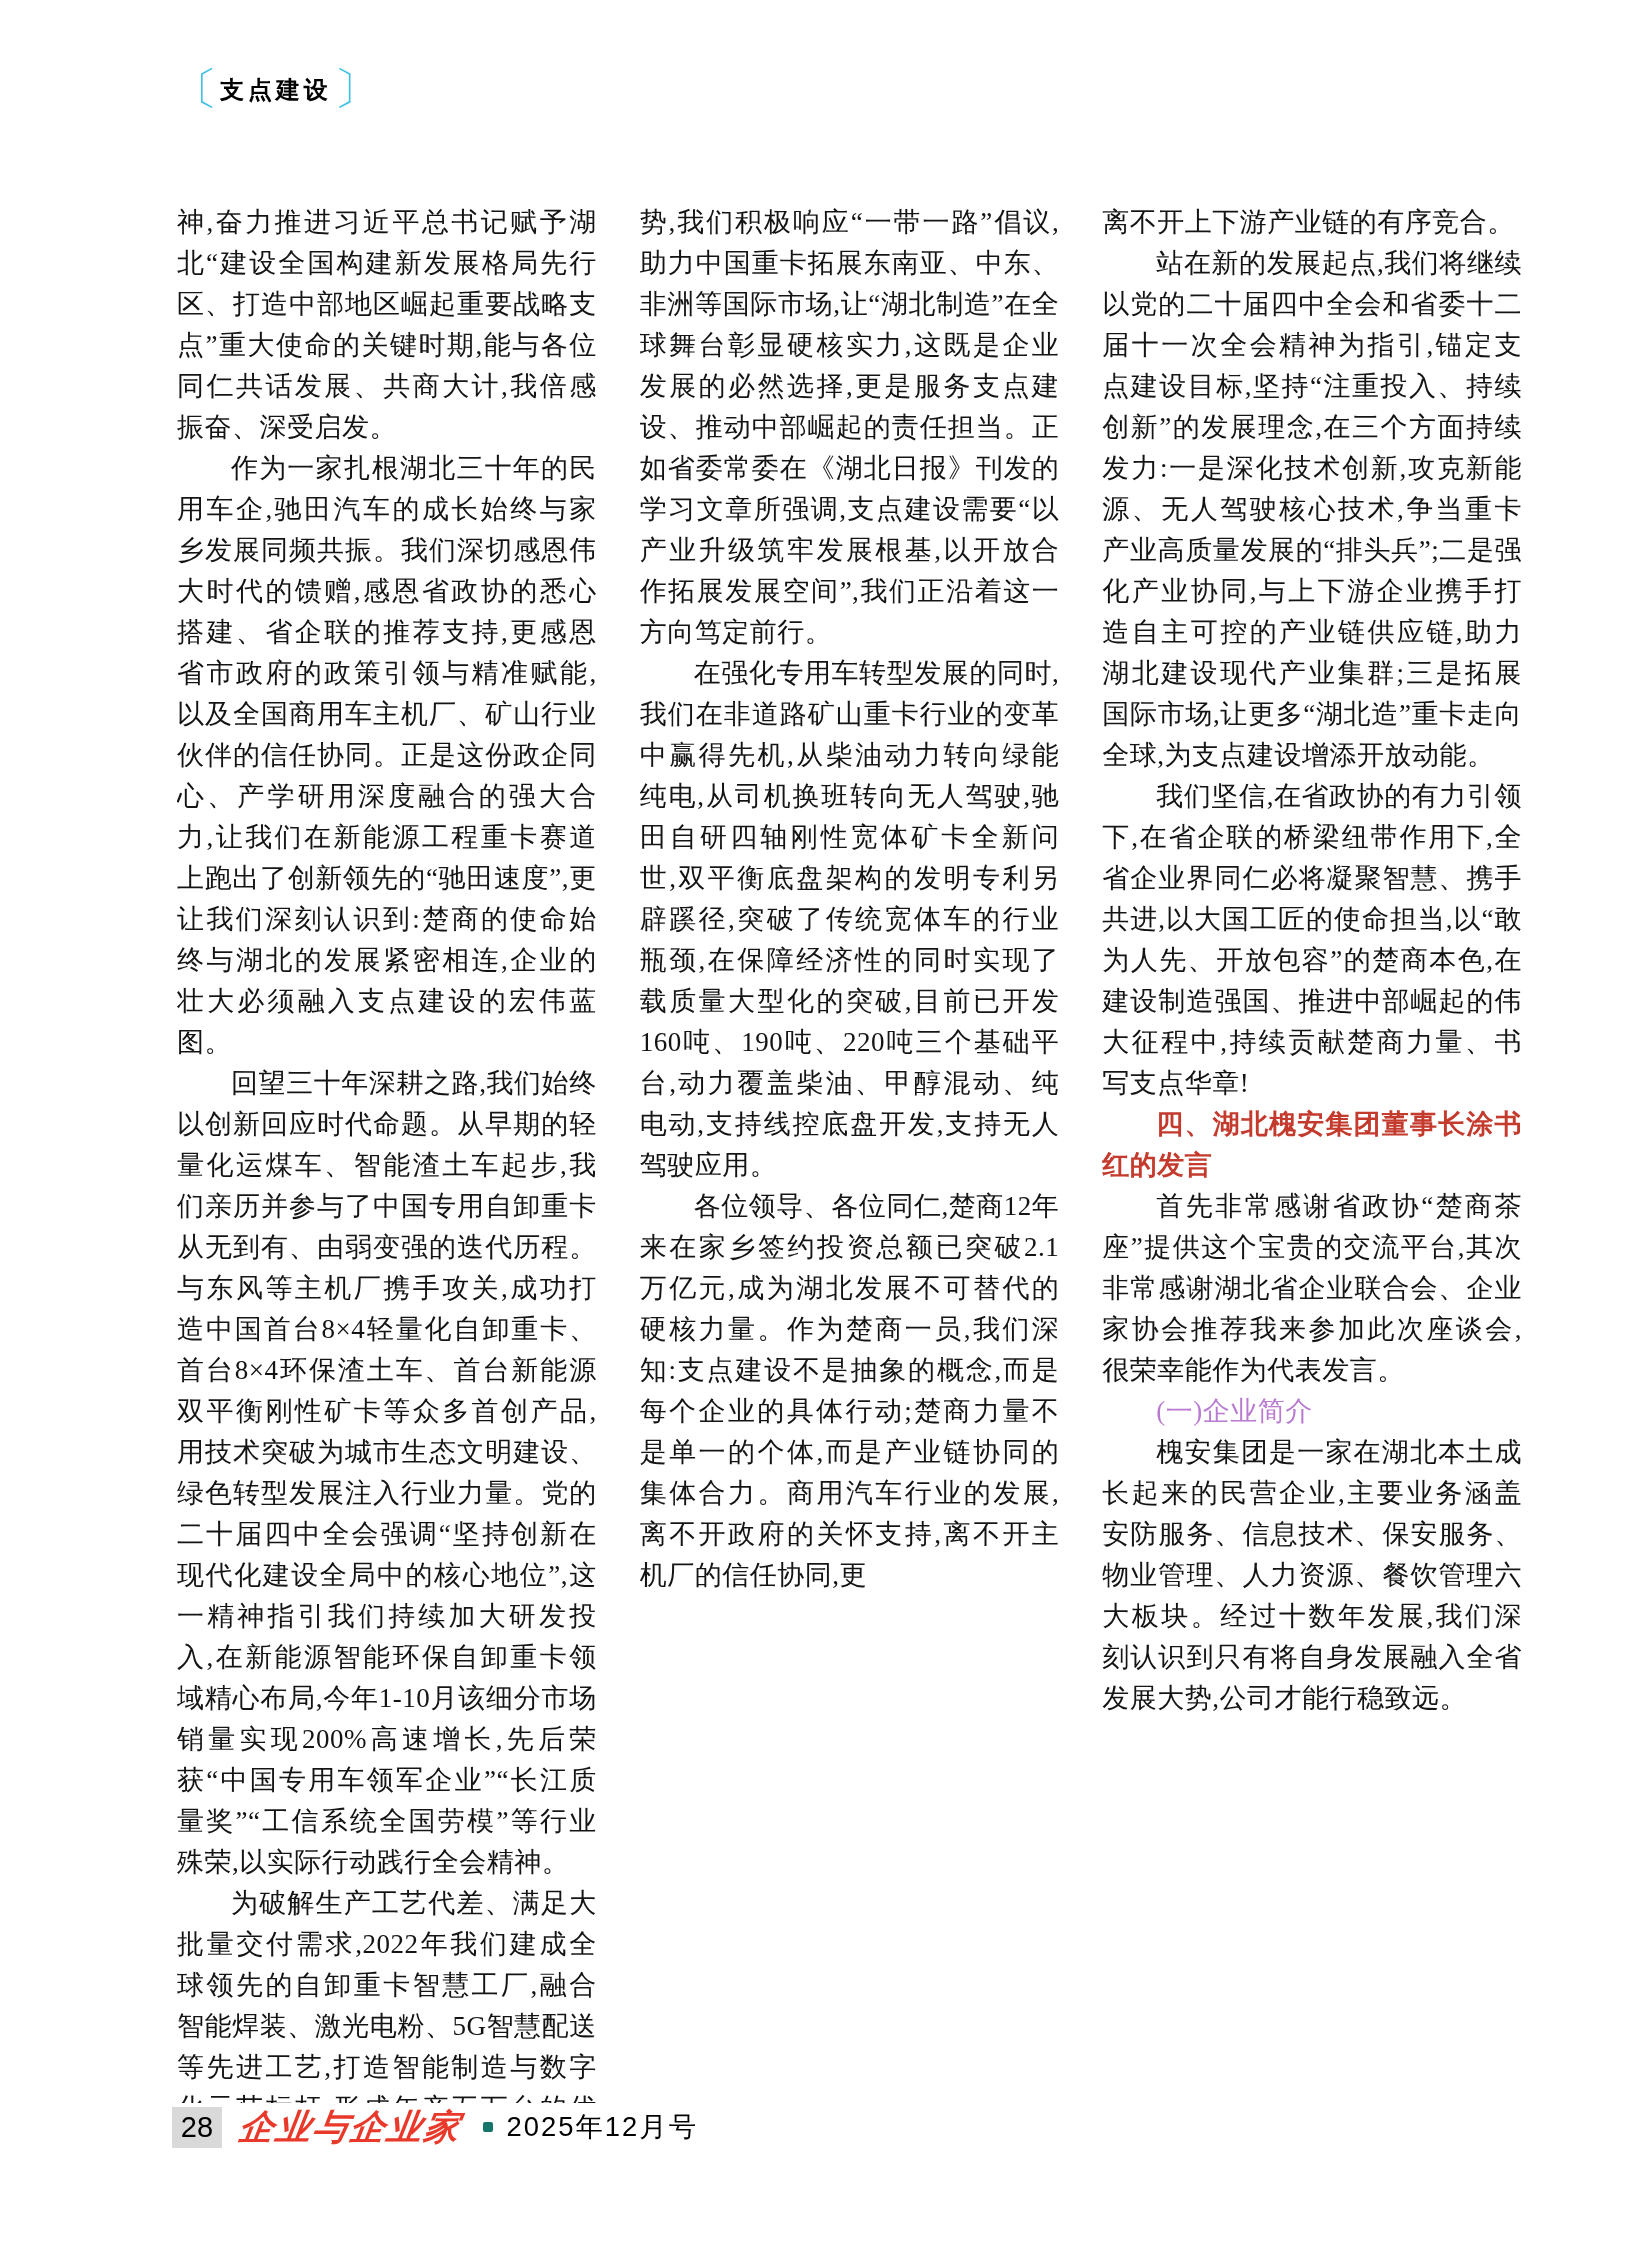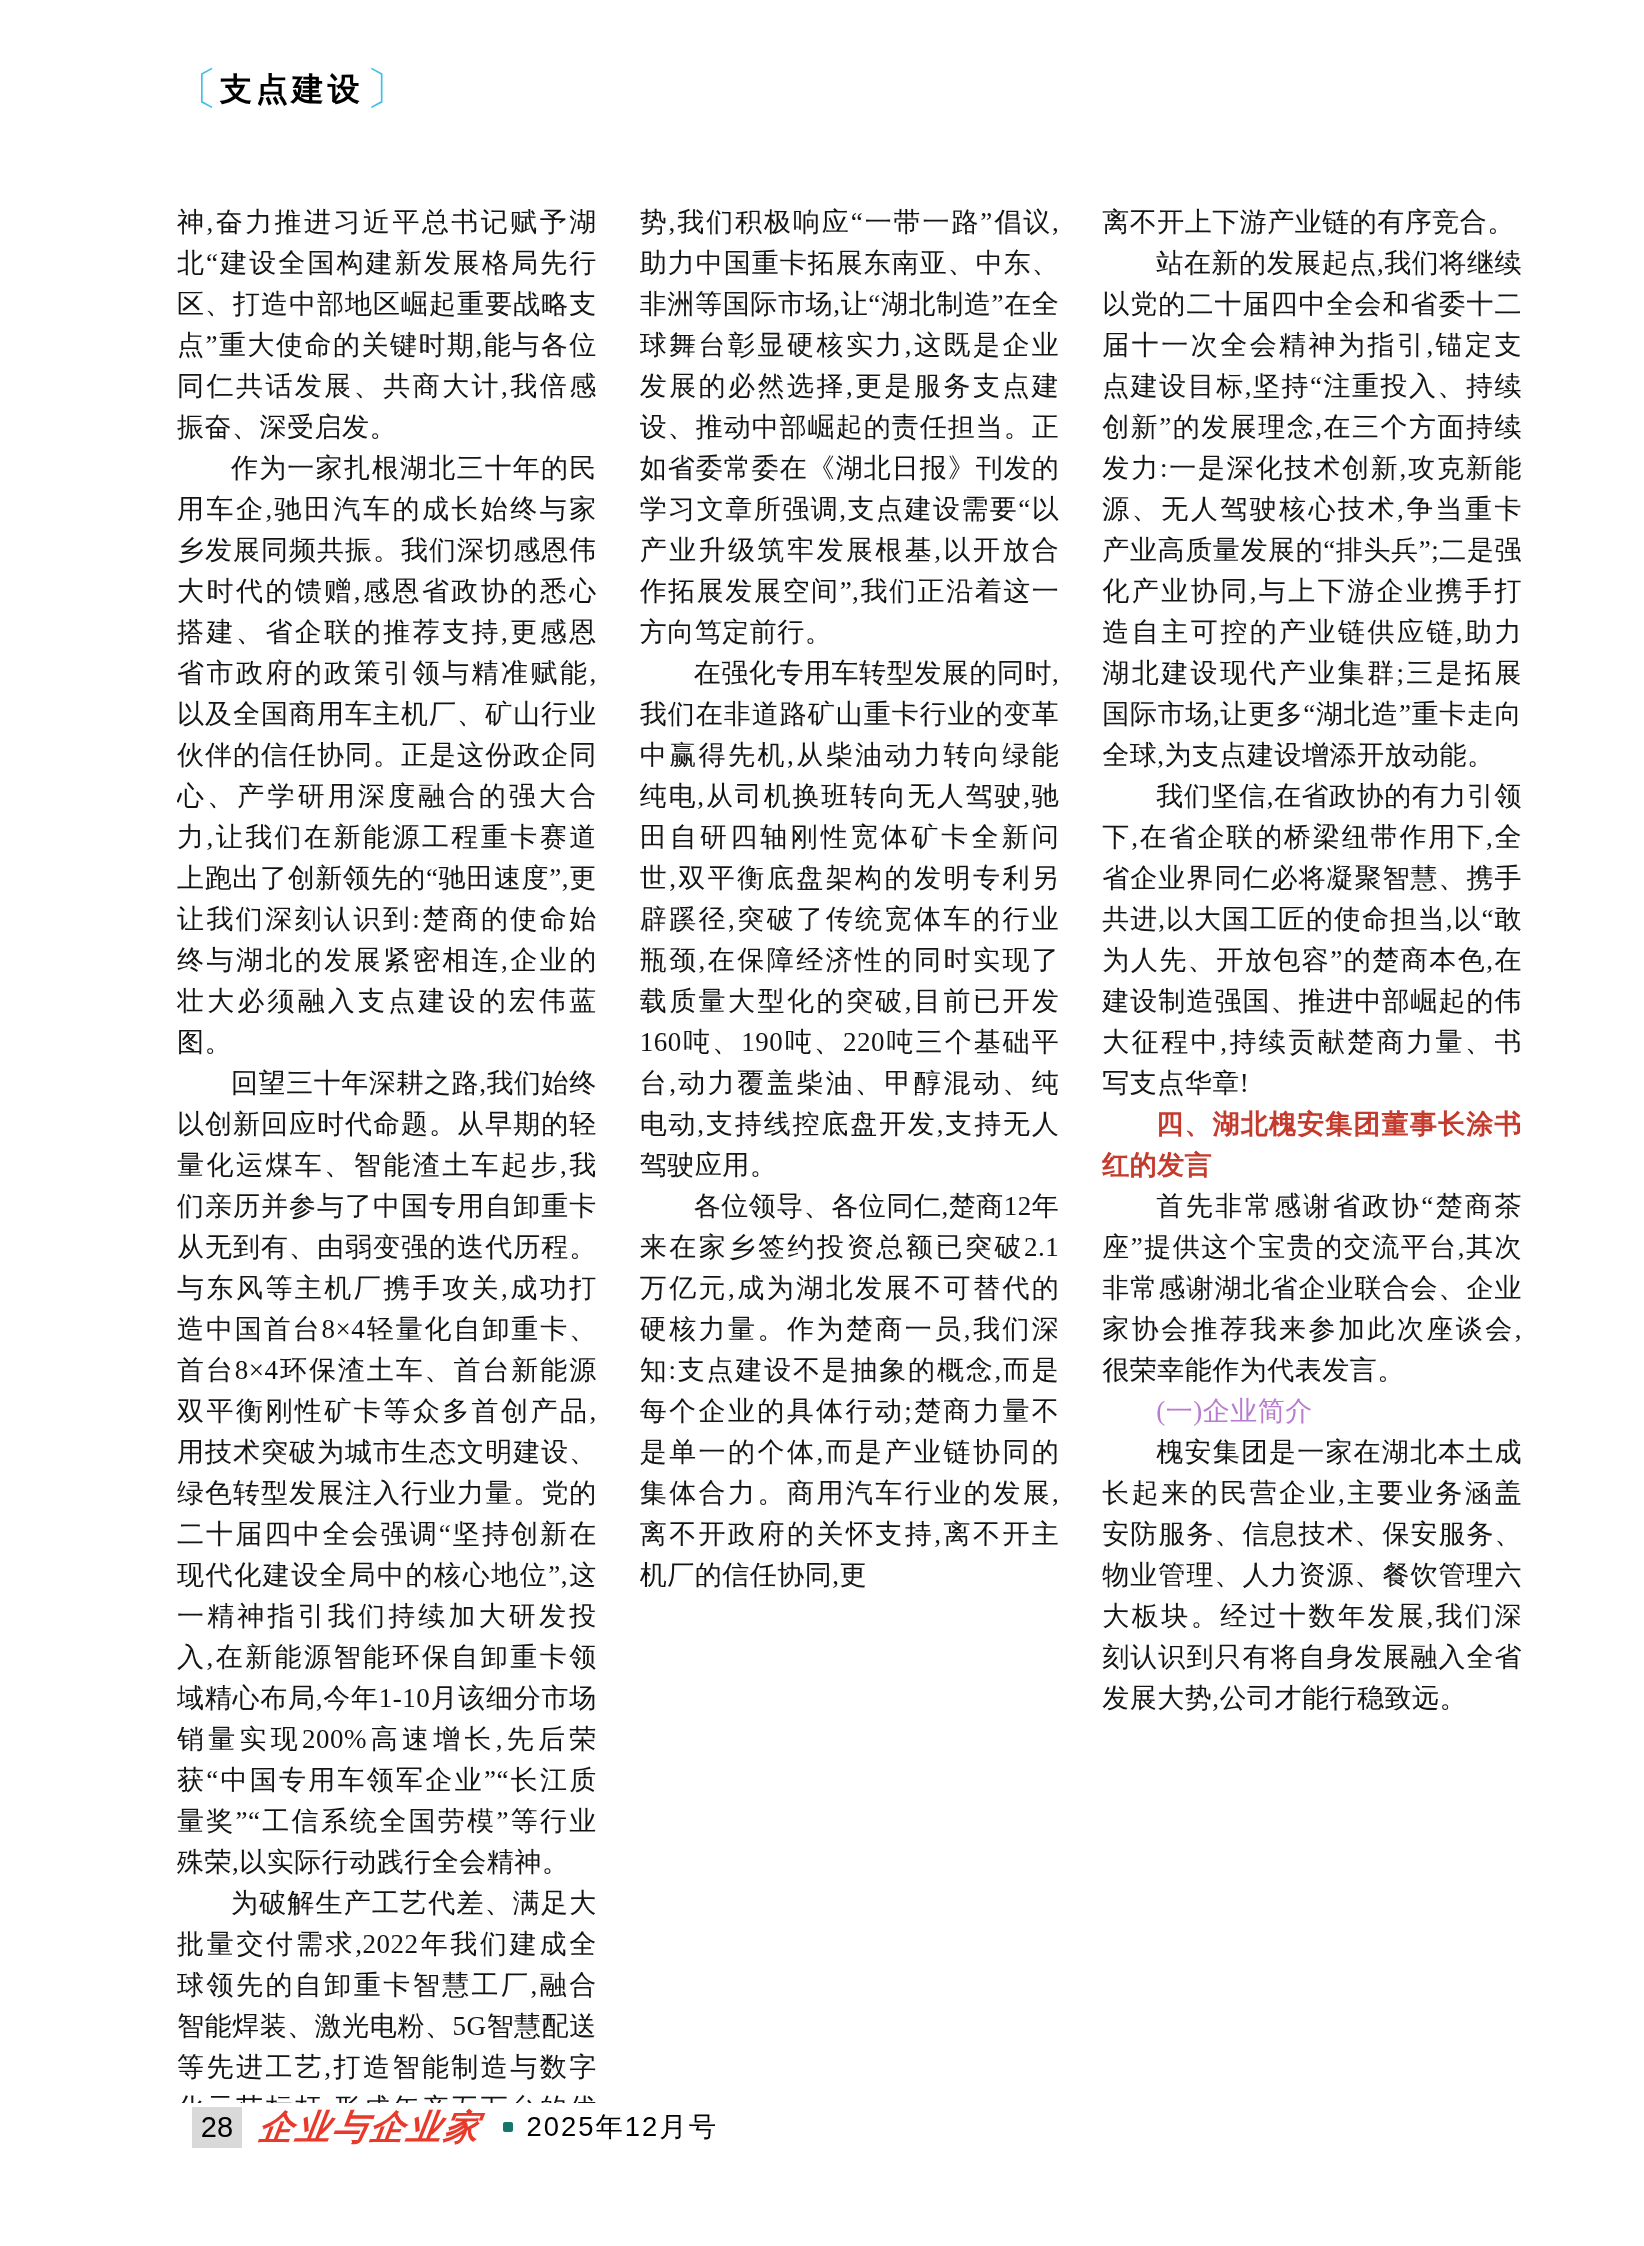--- a/index.html
+++ b/index.html
@@ -26,21 +26,21 @@
     position:absolute;left:173px;top:67px;
     display:flex;align-items:center;
   }
   .bracket{
     color:var(--bracket);
     font-size:45px;line-height:45px;
     font-weight:normal;
     font-family:"Liberation Serif","DejaVu Serif",serif;
   }
   .header-title{
-    font-size:32px;line-height:45px;
+    font-size:24px;line-height:45px;
     font-weight:bold;
     letter-spacing:3.9px;
     color:#000;
     font-family:"Liberation Sans","DejaVu Sans",sans-serif;
     padding:0 2px;
   }
   
   .columns{
     position:absolute;left:177px;top:202px;
     width:1345px;height:1901px;
@@ -58,21 +58,21 @@
   .h-red{
     color:var(--heading-red);
     font-weight:bold;
     font-family:"Liberation Sans","DejaVu Sans",sans-serif;
   }
   .h-purple{
     color:var(--heading-purple);
   }
   
   .footer{
-    position:absolute;left:192px;top:2107px;
+    position:absolute;left:172px;top:2107px;
     display:flex;align-items:center;
   }
   .page-box{
     background:var(--page-box-bg);
     font-size:29px;line-height:33px;
     padding:3.9px 8.8px;
     color:#000;
     font-family:"Liberation Sans","DejaVu Sans",sans-serif;
   }
   .magazine-logo{

